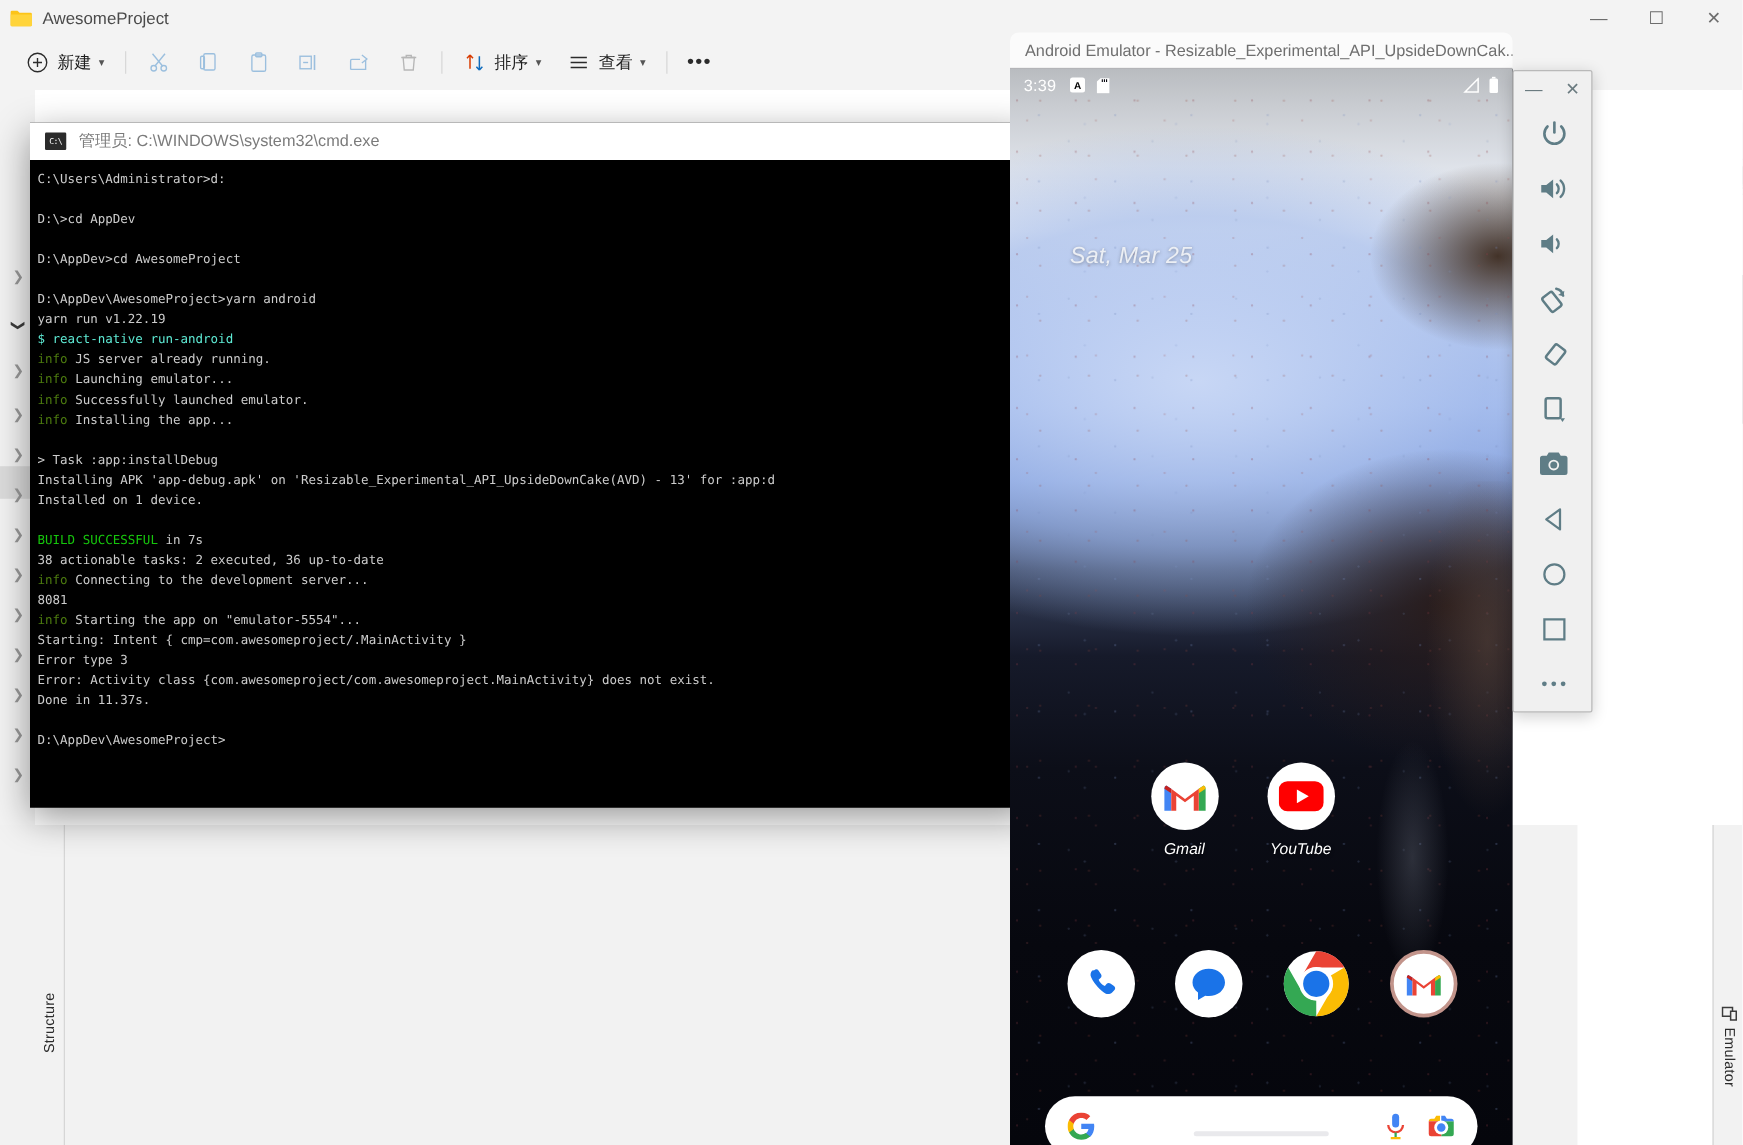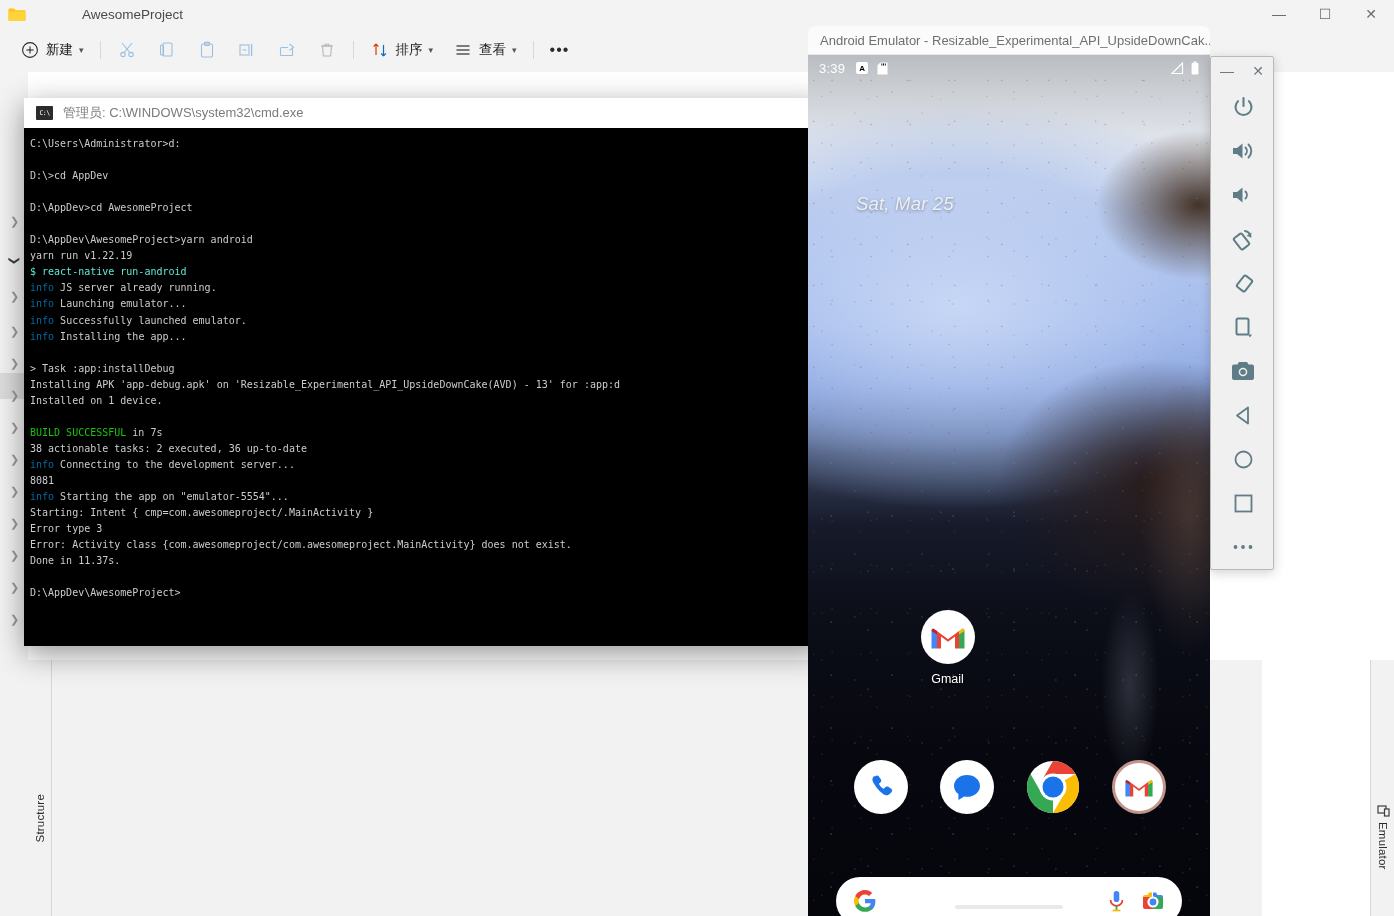--- a/index.html
+++ b/index.html
@@ -50,21 +50,21 @@
   .as-leftstrip { position: absolute; left: 28px; top: 620px; width: 24px; height: 296px;
     background: #f2f2f2; border-right: 1px solid #d6d6d6; }
 
   
   .fe-window { position: absolute; left: 0; top: 0; width: 1394px; height: 660px;
     background: #f3f3f3; }
   .fe-titlebar { position: absolute; left: 0; top: 0; width: 1394px; height: 28px;
     display: flex; align-items: center; background: #f3f3f3; }
   .fe-folder-icon { margin-left: 8px; margin-right: 8px; width: 18px; height: 15px;
     position: relative; }
-  .fe-title { font-size: 13.5px; color: #4a4a4a; margin-left: 48px; }
+  .fe-title { font-size: 13.5px; color: #4a4a4a; }
   .fe-wincontrols { position: absolute; right: 0; top: 0; height: 28px; display: flex; }
   .fe-wincontrols div { width: 46px; height: 28px; display: flex; align-items: center;
     justify-content: center; color: #6d6d6d; font-size: 14px; }
   .fe-toolbar { position: absolute; left: 0; top: 30px; width: 1394px; height: 40px;
     display: flex; align-items: center; gap: 0px; }
   .tb-btn { height: 32px; display: flex; align-items: center; gap: 6px; padding: 0 10px;
     border-radius: 4px; color: #1d1d1d; font-size: 13.5px; }
   .tb-icon { width: 20px; height: 20px; display: flex; align-items: center;
     justify-content: center; }
   .tb-icon.dim { opacity: 0.38; }
@@ -86,21 +86,21 @@
   .cmd-ico { width: 17px; height: 14px; background: #2b2b2b; border-radius: 1px;
     display: flex; align-items: center; justify-content: center;
     font-family: "DejaVu Sans Mono", monospace; font-size: 6.5px; color: #fff;
     letter-spacing: -0.5px; }
   .cmd-title-text { font-size: 13px; color: #7b7b7b; }
   .cmd-body { height: 518px; background: #000; overflow: hidden;
     font-family: "DejaVu Sans Mono", monospace; font-size: 10px;
     line-height: 16.05px; color: #ccc; padding: 8px 6px 0 6px; white-space: pre; }
   .cl { color: #cccccc; }
   .c-dim { color: #5eead4; }
-  .c-cyan { color: #0369a1; }
+  .c-cyan { color: #4d7c0f; }
   .c-green { color: #16c60c; }
 
   
   .emu-window { position: absolute; left: 808px; top: 26px; width: 402px; height: 890px; }
   .emu-title { height: 29px; background: #fbfbfb; border-top-left-radius: 7px;
     border-top-right-radius: 7px; display: flex; align-items: center; padding-left: 12px;
     box-shadow: 0 -1px 0 #e6e6e6 inset; }
   .emu-title-text { font-size: 13px; color: #6f6f6f; white-space: nowrap;
     overflow: hidden; text-overflow: clip; }
   .emu-screen { position: relative; width: 402px; height: 861px; overflow: hidden;
@@ -138,21 +138,21 @@
     color: #000; font-size: 8px; font-weight: bold; display: flex;
     align-items: center; justify-content: center; }
   .wall-date { position: absolute; left: 48px; top: 138px; font-size: 18.5px;
     color: #eceff4; letter-spacing: 0.2px; text-shadow: 0 1px 3px rgba(0,0,0,0.35); font-style: italic; }
 
   .app-row { position: absolute; display: flex; justify-content: center; gap: 0; }
   .app-cell { width: 93px; display: flex; flex-direction: column; align-items: center;
     gap: 8px; }
   .app-icon { width: 54px; height: 54px; border-radius: 50%; background: #fff;
     display: flex; align-items: center; justify-content: center; overflow: hidden; }
-  .app-label { font-size: 12.5px; color: #fff; text-shadow: 0 1px 3px rgba(0,0,0,0.6); }
+  .app-label { font-size: 12.5px; color: #fff; text-shadow: 0 1px 3px rgba(0,0,0,0.6); font-style: italic; }
 
   .searchbar { position: absolute; left: 28px; top: 822px; width: 346px; height: 48px;
     background: #fff; border-radius: 26px; display: flex; align-items: center;
     padding: 0 18px; }
   .sb-spacer { flex: 1; }
   .navpill { position: absolute; left: 50%; transform: translateX(-50%); bottom: 7px;
     width: 108px; height: 4px; border-radius: 2px; background: #e9e9ec; }
 
   
   .emu-tools { position: absolute; left: 1210px; top: 56px; width: 64px; height: 514px;
@@ -517,20 +517,29 @@
               <path d="M2 24 V6 L17 16 L32 6 V24" fill="none" stroke="none"></path>
               <path d="M0.5 24.5 V7 a3 3 0 0 1 1.5-2.6 L6 7 V24.5 Z" fill="#4285f4"></path>
               <path d="M33.5 24.5 V7 a3 3 0 0 0 -1.5-2.6 L28 7 V24.5 Z" fill="#34a853"></path>
               <path d="M2 4.4 a3 3 0 0 0 -1.5 2.6 L6 10.6 V7 Z" fill="#c5221f"></path>
               <path d="M32 4.4 a3 3 0 0 1 1.5 2.6 L28 10.6 V7 Z" fill="#fbbc04"></path>
               <path d="M6 7 L17 15.2 L28 7 V24.5 H24 V12.5 L17 17.8 L10 12.5 V24.5 H6 Z" fill="#ea4335"></path>
             </svg>
           </div>
           <div class="app-label">Gmail</div>
         </div>
+        <div class="app-cell">
+          <div class="app-icon">
+            <svg width="36" height="26" viewBox="0 0 36 26">
+              <rect x="0" y="1" width="36" height="24" rx="7" fill="#ff0000"></rect>
+              <path d="M14.5 7.5 L24 13 L14.5 18.5 Z" fill="#ffffff"></path>
+            </svg>
+          </div>
+          <div class="app-label">YouTube</div>
+        </div>
       </div>
 
       <div class="app-row" style="left:30px; top:705px; gap:0;">
         <div class="app-cell" style="width:86px;">
           <div class="app-icon">
             <svg width="30" height="30" viewBox="0 0 30 30">
               <path d="M9.4 4.2 c1.1-1.1 2.6-0.9 3.4 0.2 l2 2.9 c0.7 1 0.5 2.3-0.4 3.1 l-1.5 1.3 c0.9 2.2 2.8 4.1 5 5 l1.3-1.5 c0.8-0.9 2.1-1.1 3.1-0.4 l2.9 2 c1.1 0.8 1.3 2.3 0.2 3.4 l-1.7 1.7 c-1.4 1.4-3.6 1.8-5.4 0.9 C14.6 20.4 9.6 15.4 6.9 9.7 c-0.9-1.8-0.5-4 0.9-5.4 Z" fill="#1a73e8"></path>
             </svg>
           </div>
         </div>

